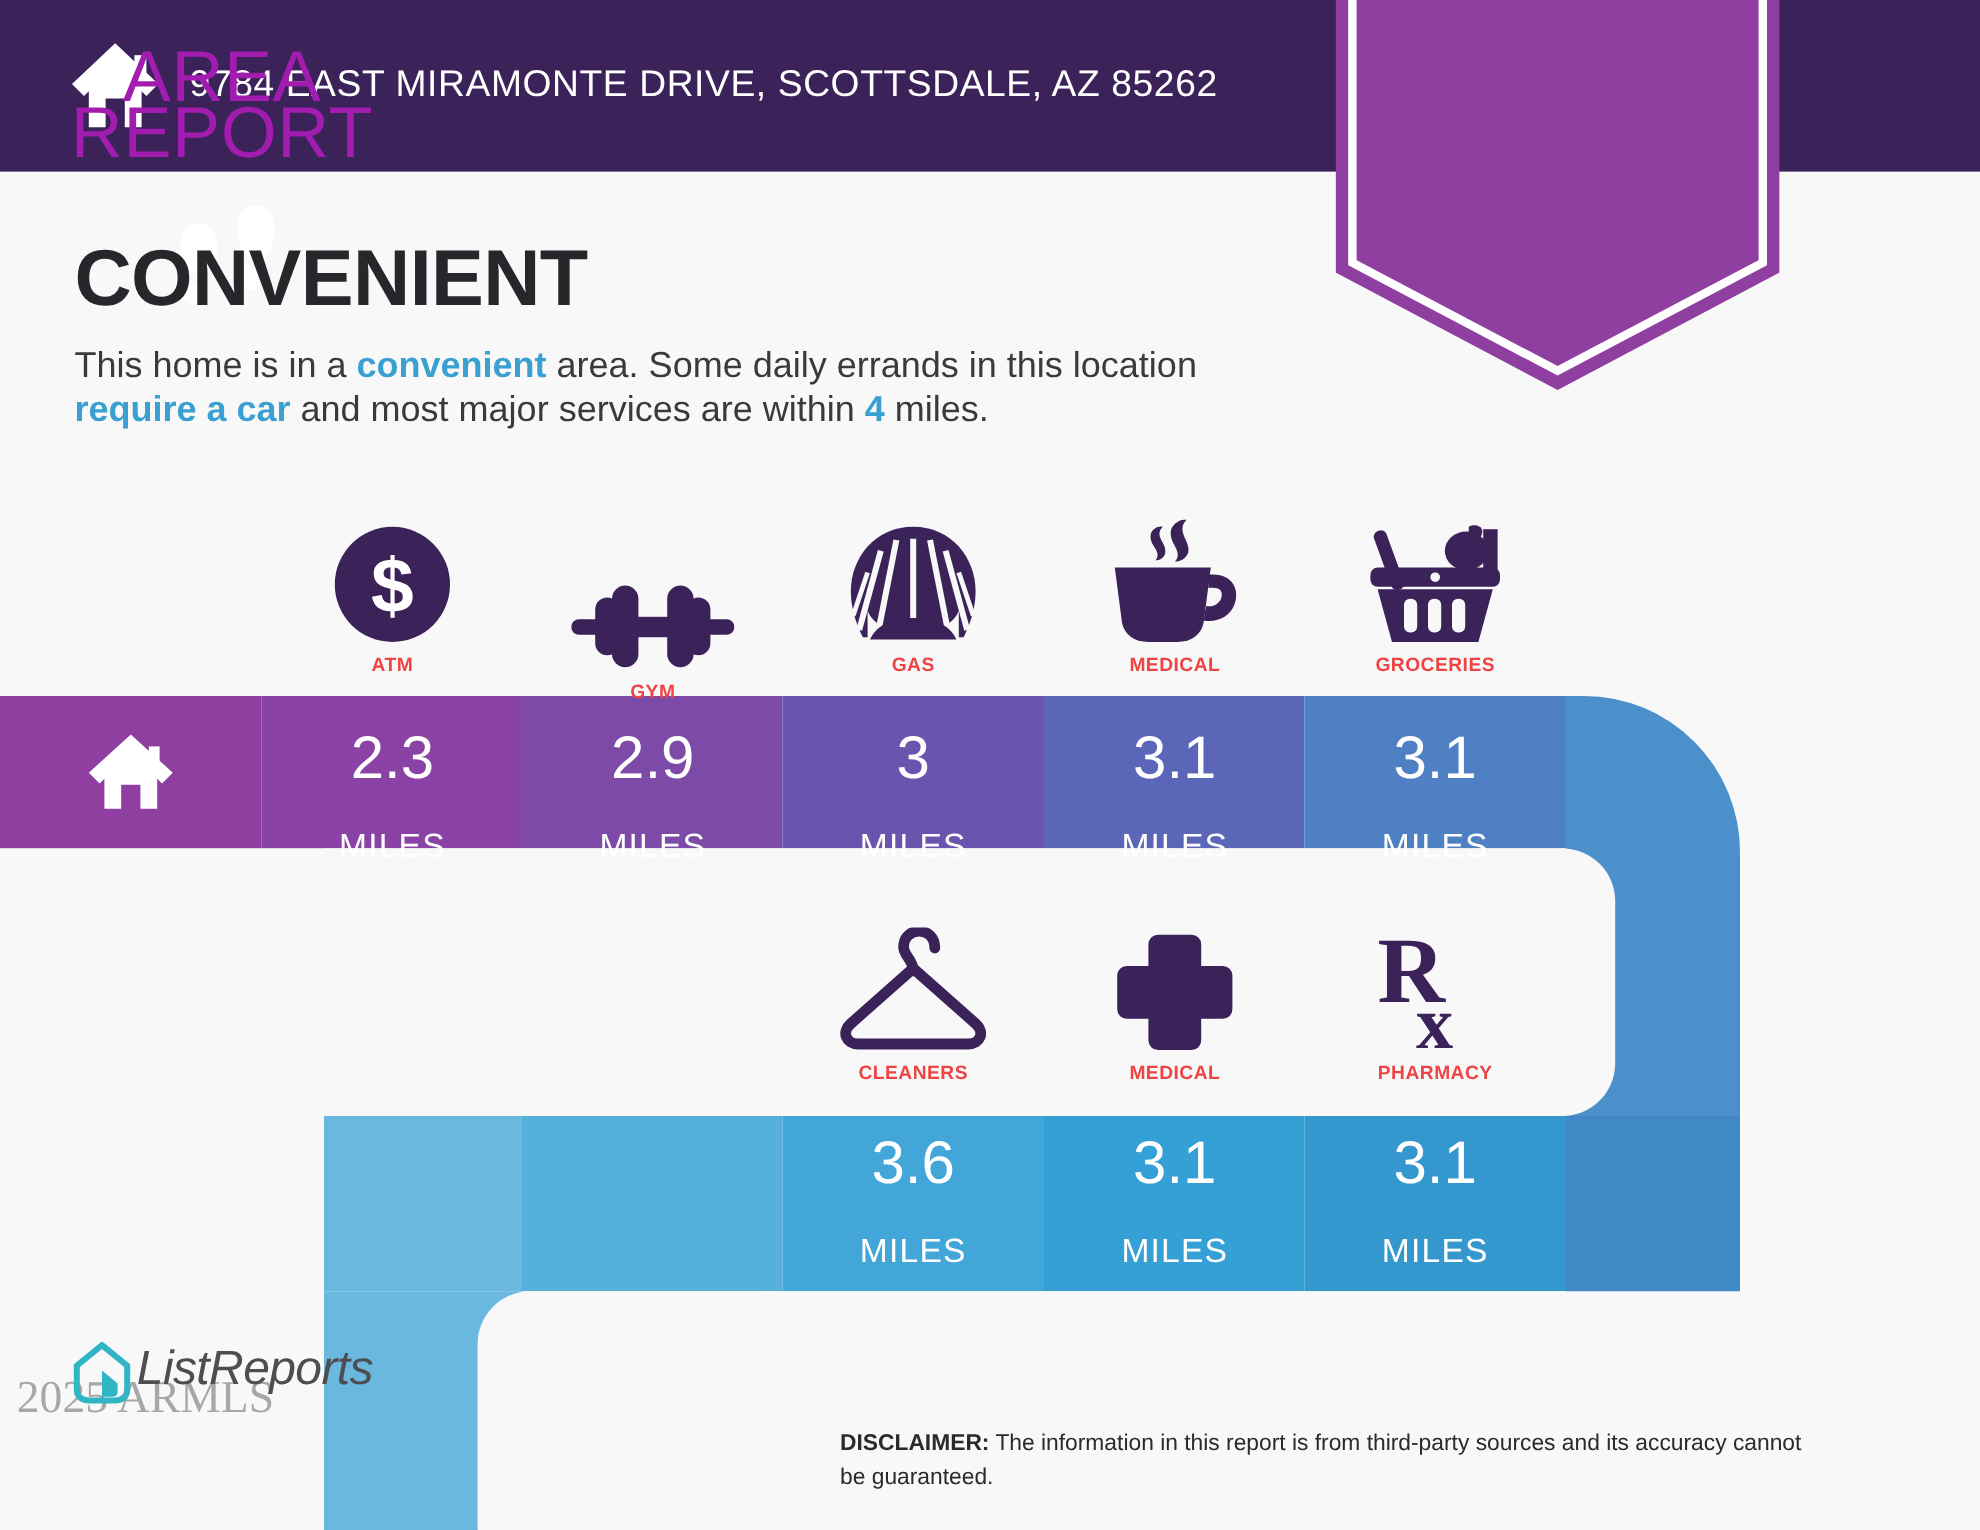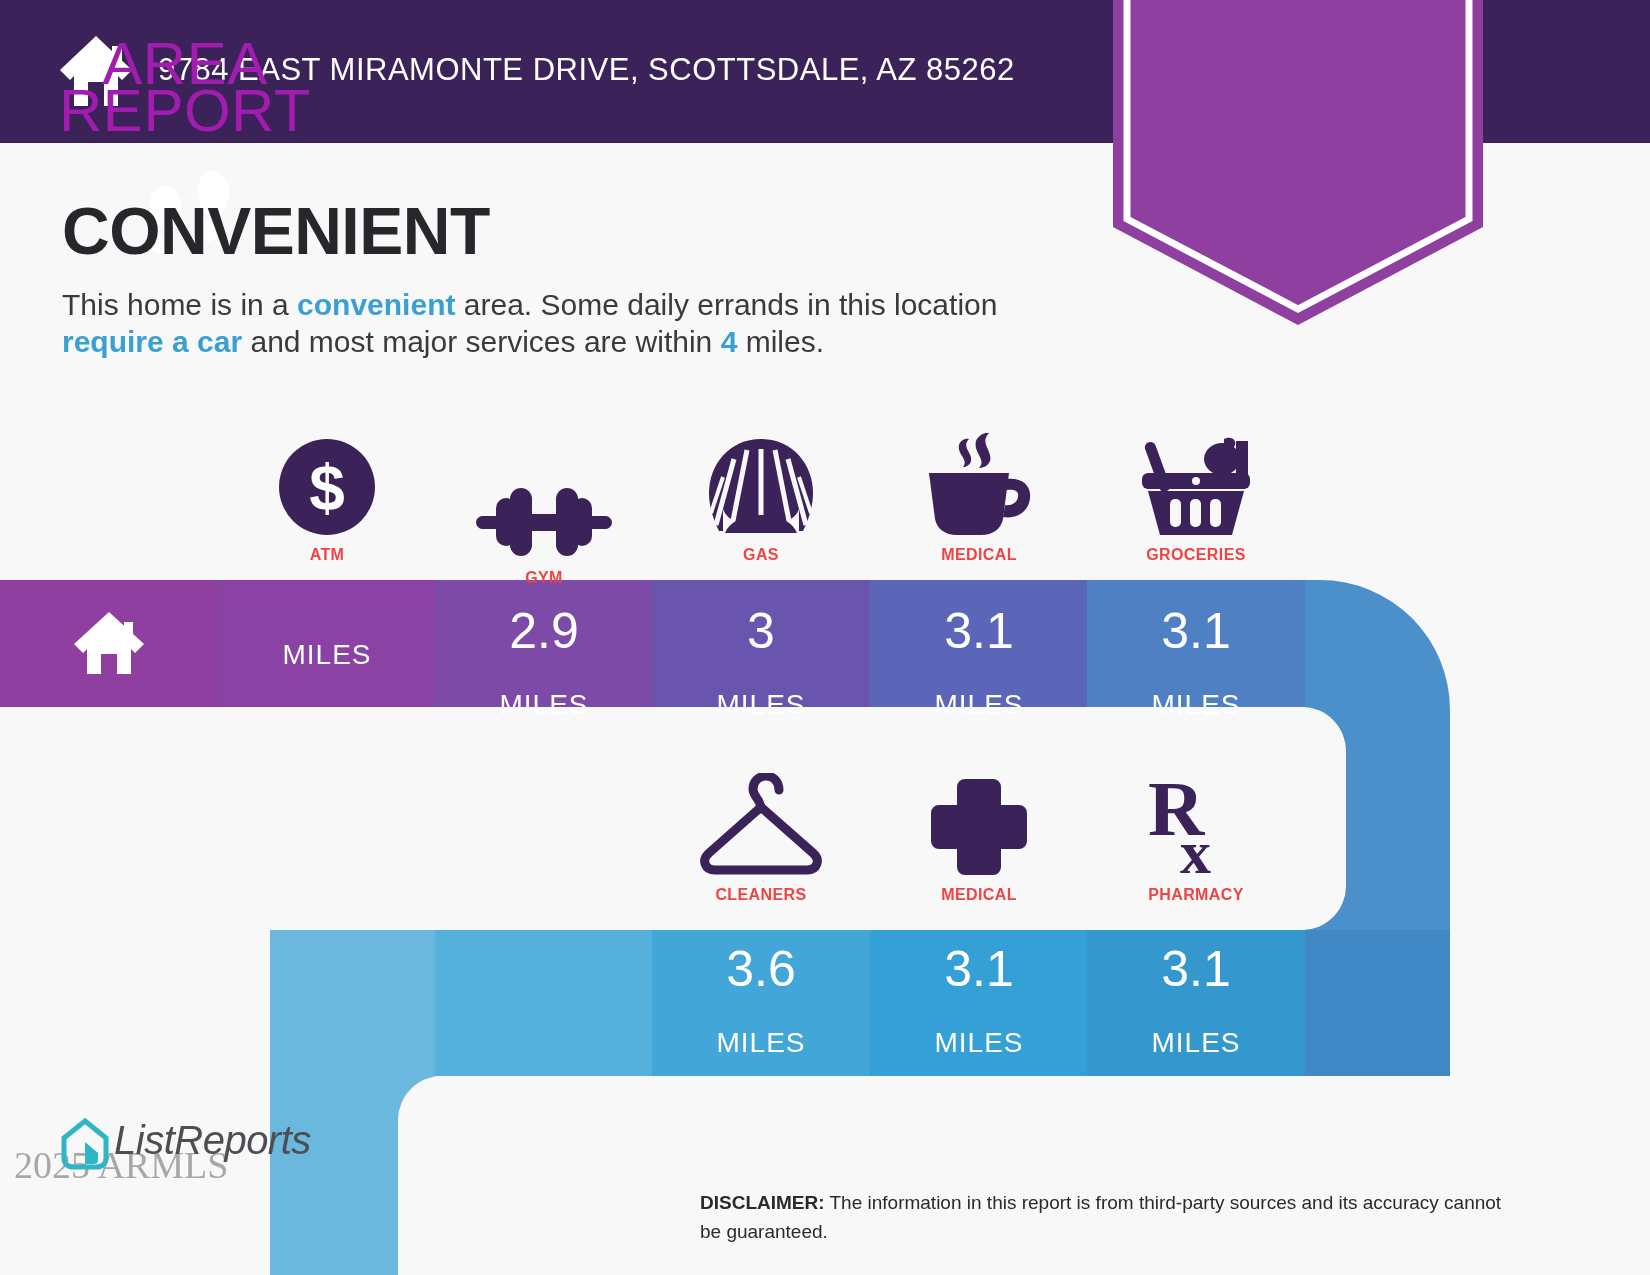--- a/index.html
+++ b/index.html
@@ -324,20 +324,21 @@
     <div class="icon-label">GROCERIES</div>
   </div>
 
   <svg class="snake-home" style="left:72px; top:610px;" viewBox="0 0 74 66">
     <path d="M37 2 L72 34 L63 43 L59 39 L59 64 L45 64 L45 44 L29 44 L29 64 L15 64
              L15 39 L11 43 L2 34 Z" fill="#ffffff"></path>
     <rect x="52" y="12" width="9" height="15" fill="#ffffff"></rect>
   </svg>
 
   <div class="value-cell" style="left:218px; top:606px;">
+    <div class="value-num">2.3</div>
     <div class="value-unit">MILES</div>
   </div>
   <div class="value-cell" style="left:435px; top:606px;">
     <div class="value-num">2.9</div>
     <div class="value-unit">MILES</div>
   </div>
   <div class="value-cell" style="left:652px; top:606px;">
     <div class="value-num">3</div>
     <div class="value-unit">MILES</div>
   </div>

